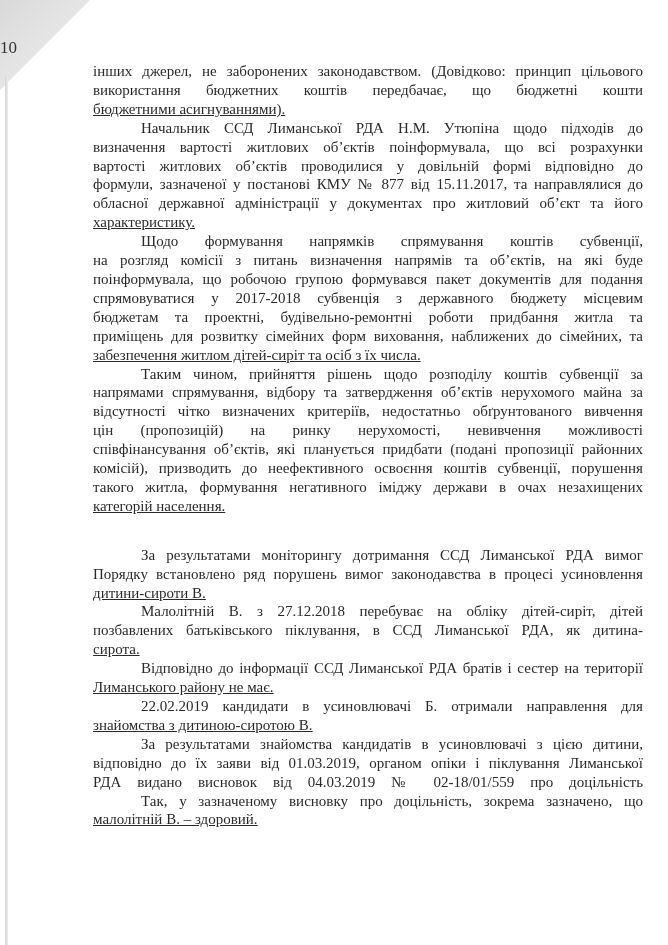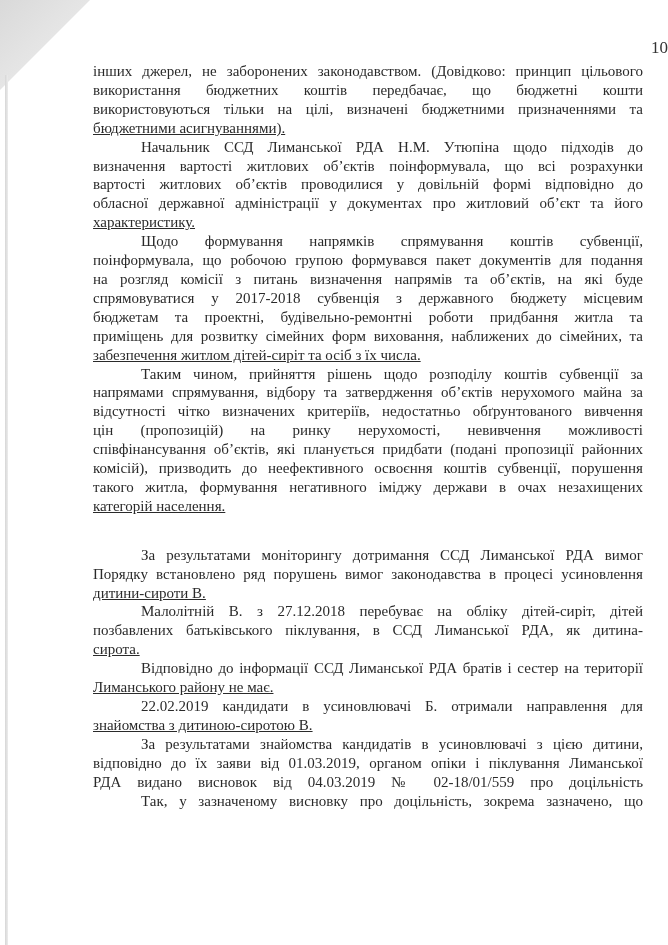--- a/index.html
+++ b/index.html
@@ -13,21 +13,21 @@
       position: absolute; left: 0; top: 0; width: 90px; height: 90px;
       background: linear-gradient(135deg, #d9d9d9 0%, #e8e8e8 60%, #ffffff 61%);
       clip-path: polygon(0 0, 100% 0, 0 100%);
     }
     .scan-edge {
       position: absolute; left: 5px; top: 75px; width: 3px; height: 870px;
       background: linear-gradient(to right, #d6d6d6, #ececec);
     }
     .page-number {
       position: absolute; top: 38px; left: 0; width: 668px;
-      text-align: right; font-size: 17px; color: #333;
+      text-align: left; font-size: 17px; color: #333;
     }
     .content {
       position: absolute; left: 93px; top: 62px; width: 550px;
       font-size: 15px; line-height: 18.9px;
     }
     .line { display: block; white-space: nowrap; text-align: justify; text-align-last: justify; }
     .line.last { text-align-last: left; text-decoration: underline; }
     .line.indent { padding-left: 48px; }
     .gap { height: 30px; }
   </style>
@@ -36,34 +36,34 @@
 
 <div class="scan-corner"></div>
 <div class="scan-edge"></div>
 
 <div class="page-number">10</div>
 
 <div class="content">
   <div id="p0">
     <span class="line">інших джерел, не заборонених законодавством. (Довідково: принцип цільового</span>
     <span class="line">використання бюджетних коштів передбачає, що бюджетні кошти</span>
-    <span class="line">використовуються тільки на цілі, визначені бюджетними призначеннями та</span>
     <span class="line last">бюджетними асигнуваннями).</span>
   </div>
   <div>
     <span class="line indent">Начальник ССД Лиманської РДА Н.М. Утюпіна щодо підходів до</span>
     <span class="line">визначення вартості житлових об’єктів поінформувала, що всі розрахунки</span>
     <span class="line">вартості житлових об’єктів проводилися у довільній формі відповідно до</span>
+    <span class="line">формули, зазначеної у постанові КМУ № 877 від 15.11.2017, та направлялися до</span>
     <span class="line">обласної державної адміністрації у документах про житловий об’єкт та його</span>
     <span class="line last">характеристику.</span>
   </div>
   <div>
     <span class="line indent">Щодо формування напрямків спрямування коштів субвенції,</span>
+    <span class="line">на розгляд комісії з питань визначення напрямів та об’єктів, на які буде</span>
     <span class="line">поінформувала, що робочою групою формувався пакет документів для подання</span>
-    <span class="line">на розгляд комісії з питань визначення напрямів та об’єктів, на які буде</span>
     <span class="line">спрямовуватися у 2017-2018 субвенція з державного бюджету місцевим</span>
     <span class="line">бюджетам та проектні, будівельно-ремонтні роботи придбання житла та</span>
     <span class="line">приміщень для розвитку сімейних форм виховання, наближених до сімейних, та</span>
     <span class="line last">забезпечення житлом дітей-сиріт та осіб з їх числа.</span>
   </div>
   <div>
     <span class="line indent">Таким чином, прийняття рішень щодо розподілу коштів субвенції за</span>
     <span class="line">напрямами спрямування, відбору та затвердження об’єктів нерухомого майна за</span>
     <span class="line">відсутності чітко визначених критеріїв, недостатньо обґрунтованого вивчення</span>
     <span class="line">цін (пропозицій) на ринку нерухомості, невивчення можливості</span>
@@ -93,14 +93,15 @@
     <span class="line indent">22.02.2019 кандидати в усиновлювачі Б. отримали направлення для</span>
     <span class="line last">знайомства з дитиною-сиротою В.</span>
   </div>
   <div>
     <span class="line indent">За результатами знайомства кандидатів в усиновлювачі з цією дитини,</span>
     <span class="line">відповідно до їх заяви від 01.03.2019, органом опіки і піклування Лиманської</span>
     <span class="line">РДА видано висновок від 04.03.2019 № 02-18/01/559 про доцільність</span>
   </div>
   <div>
     <span class="line indent">Так, у зазначеному висновку про доцільність, зокрема зазначено, що</span>
+    <span class="line last">малолітній В. – здоровий.</span>
   </div>
 </div>
 
 </body></html>

